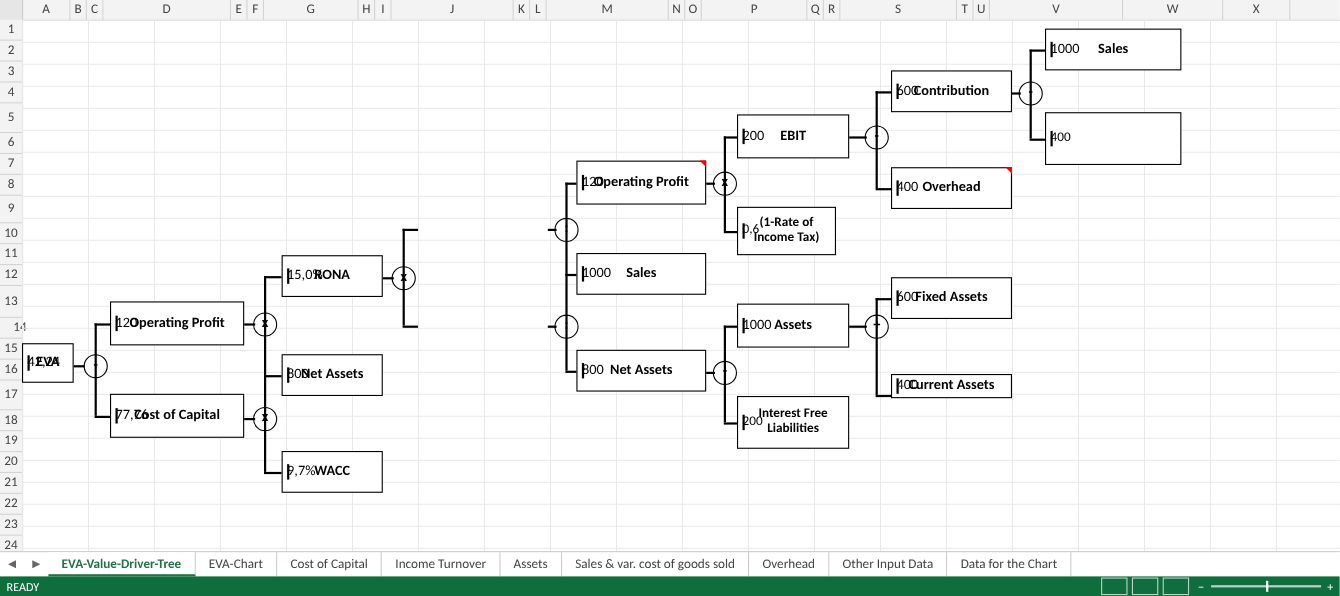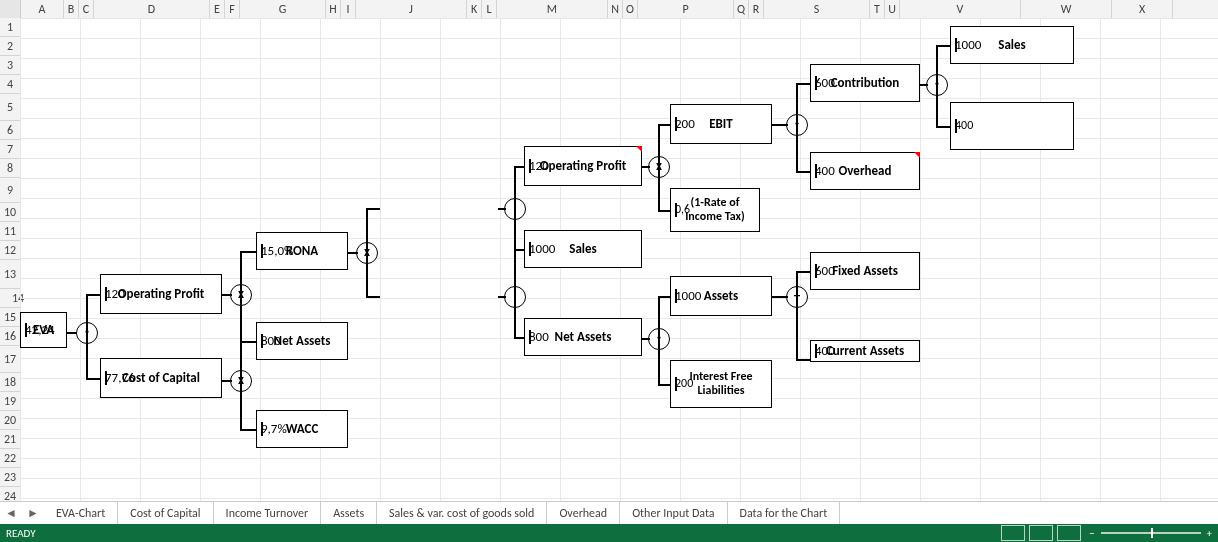--- a/index.html
+++ b/index.html
@@ -250,20 +250,21 @@
     <div class="h" style="left:916px;top:108px;width:14px;"></div>
 
     <div class="redmark" style="left:616px;top:128px;"></div>
     <div class="redmark" style="left:894px;top:134px;"></div>
   </div>
 
   <div class="tabstrip">
     <div class="navbtn">◄</div>
     <div class="navbtn">►</div>
 
+  <div class="tab active">EVA-Value-Driver-Tree</div>
       <div class="tab">EVA-Chart</div>
       <div class="tab">Cost of Capital</div>
       <div class="tab">Income Turnover</div>
       <div class="tab">Assets</div>
       <div class="tab">Sales &amp; var. cost of goods sold</div>
       <div class="tab">Overhead</div>
       <div class="tab">Other Input Data</div>
       <div class="tab">Data for the Chart</div>
     </div>
 

